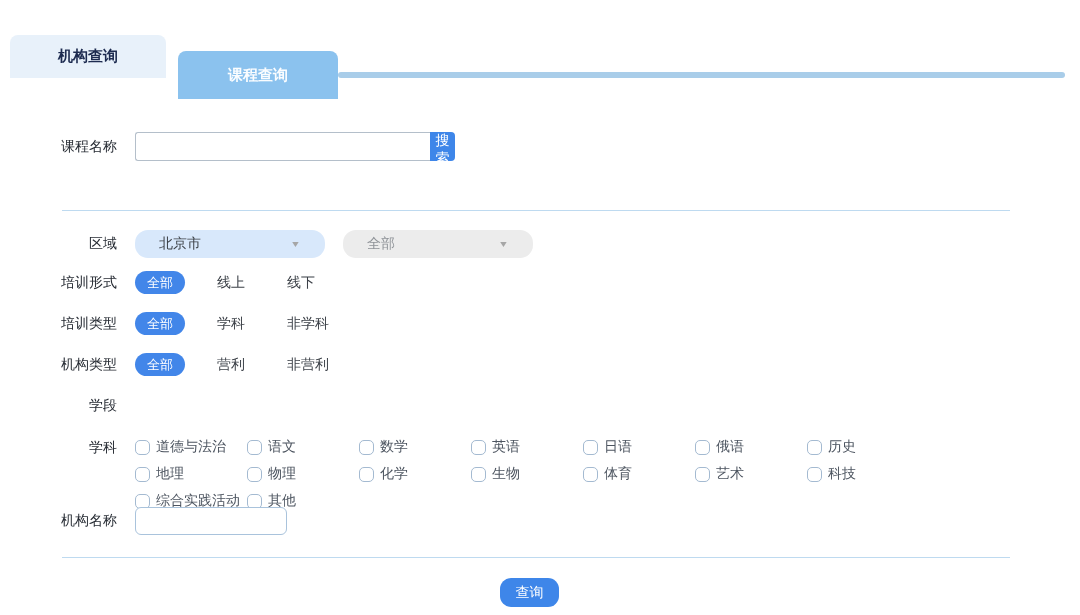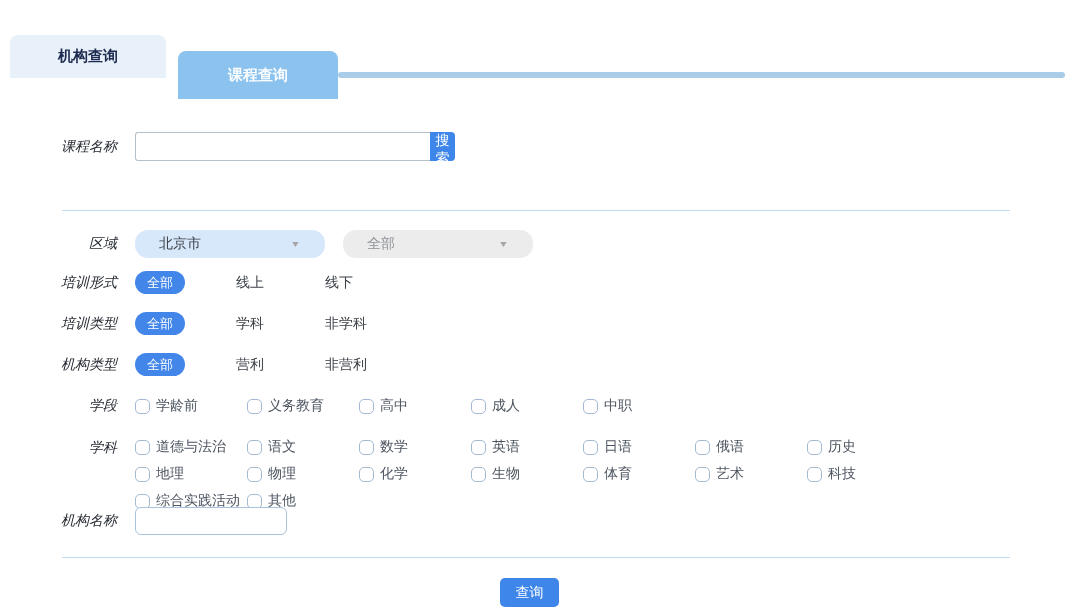--- a/index.html
+++ b/index.html
@@ -12,21 +12,21 @@
          font-weight:bold; font-size:15px; cursor:pointer; }
   .tab-inactive { left:10px; top:35px; width:156px; height:43px;
          background:#e8f1fa; color:#1d2b50; border-radius:8px 8px 0 0; }
   .tab-active { left:178px; top:30px; width:160px; height:48px;
          background:#8bc2ee; color:#fbfdff; border-radius:8px 8px 0 0;margin-top:21px; }
   .tab-underline { position:absolute; left:338px; top:72px; width:727px; height:6px;
          background:#a9cde9; border-radius:3px; }
 
   
   .frow { position:absolute; left:0; display:flex; align-items:center; }
-  .flabel { width:117px; text-align:right; font-size:14px; color:#262b33; flex-shrink:0;font-style:italic; }
+  .flabel { width:117px; text-align:right; font-size:14px; color:#262b33; flex-shrink:0; }
   .fcontent { margin-left:18px; display:flex; align-items:center; }
 
   
   .search-input { width:295px; height:29px; border:1px solid #b4bfca; border-right:none;
          border-radius:3px 0 0 3px; outline:none; padding:0 8px; font-size:14px; color:#333;
          font-family:inherit; }
   .search-btn { width:25px; height:29px; background:#3e86e9; color:#fff; border:none;
          border-radius:0 4px 4px 0; font-size:14px; cursor:pointer; font-family:inherit; }
 
   .divider { position:absolute; left:62px; width:948px; height:1px; background:#bedaf0; }
@@ -35,38 +35,38 @@
   .dropdown { width:190px; height:28px; border-radius:13px; display:flex; align-items:center;
          justify-content:space-between; padding:0 24px; font-size:14px; cursor:pointer; }
   .dd-province { background:#d8e8fb; color:#3a3f45; }
   .dd-district { background:#ececec; color:#8f9398; margin-left:18px; }
   .caret { font-size:11px; color:#a6a6a6; transform:scaleY(0.8); }
 
   
   .pill { min-width:44px; height:23px; padding:0 12px; background:#4286e9; color:#fff;
          border-radius:12px; font-size:13px; display:flex; align-items:center;
          justify-content:center; cursor:pointer; margin-right:32px; }
-  .opt { font-size:14px; color:#3c4148; cursor:pointer; margin-right:42px;margin-left:19px; }
+  .opt { font-size:14px; color:#3c4148; cursor:pointer; margin-right:42px; }
 
   
   .check-grid { display:grid; grid-template-columns:repeat(7,112px); row-gap:9px; }
   .check-line { display:flex; }
   .check-line .check-item { width:112px; }
   .check-item { display:flex; align-items:center; cursor:pointer; }
   .cbox { width:15px; height:15px; border:1px solid #a4bad1; border-radius:5px;
          background:#fff; margin-right:6px; flex-shrink:0; }
   .ctext { font-size:14px; color:#4d5560; white-space:nowrap; }
 
   
   .org-input { width:152px; height:28px; border:1px solid #a9c3dc; border-radius:6px;
          outline:none; padding:0 8px; font-size:14px; color:#333; font-family:inherit; }
 
   
   .query-btn { position:absolute; left:500px; top:578px; width:59px; height:29px;
-         background:#3e86e9; color:#fff; border:none; border-radius:5px; font-size:14px;
+         background:#3e86e9; color:#fff; border:none; border-radius:11px; font-size:14px;
          cursor:pointer; font-family:inherit; }
 </style>
 </head>
 <body>
 
 <div id="stage">
 
   <div class="tab tab-inactive">
     <span>机构查询</span>
   </div>
@@ -119,42 +119,20 @@
     <span class="flabel">机构类型</span>
     <span class="fcontent opts">
         <span class="pill">全部</span>
         <span class="opt">营利</span>
         <span class="opt">非营利</span>
       </span>
   </div>
 
   <div class="frow" style="top:397px;">
     <span class="flabel">学段</span>
-    <span class="fcontent check-line">
-        <span class="check-item">
-          <span class="cbox"></span>
-          <span class="ctext">学龄前</span>
-        </span>
-        <span class="check-item">
-          <span class="cbox"></span>
-          <span class="ctext">义务教育</span>
-        </span>
-        <span class="check-item">
-          <span class="cbox"></span>
-          <span class="ctext">高中</span>
-        </span>
-        <span class="check-item">
-          <span class="cbox"></span>
-          <span class="ctext">成人</span>
-        </span>
-        <span class="check-item">
-          <span class="cbox"></span>
-          <span class="ctext">中职</span>
-        </span>
-      </span>
   </div>
 
   <div class="frow" style="top:438px; align-items:flex-start;">
     <span class="flabel" style="padding-top:1px;">学科</span>
     <span class="fcontent check-grid" style="align-items:center;">
         <span class="check-item">
           <span class="cbox"></span>
           <span class="ctext">道德与法治</span>
         </span>
         <span class="check-item">

